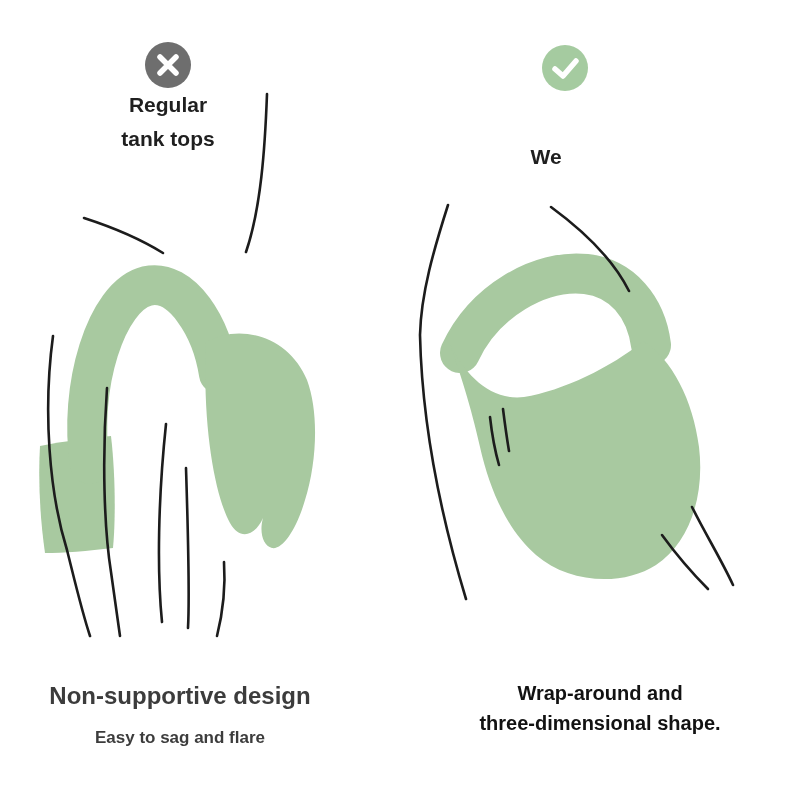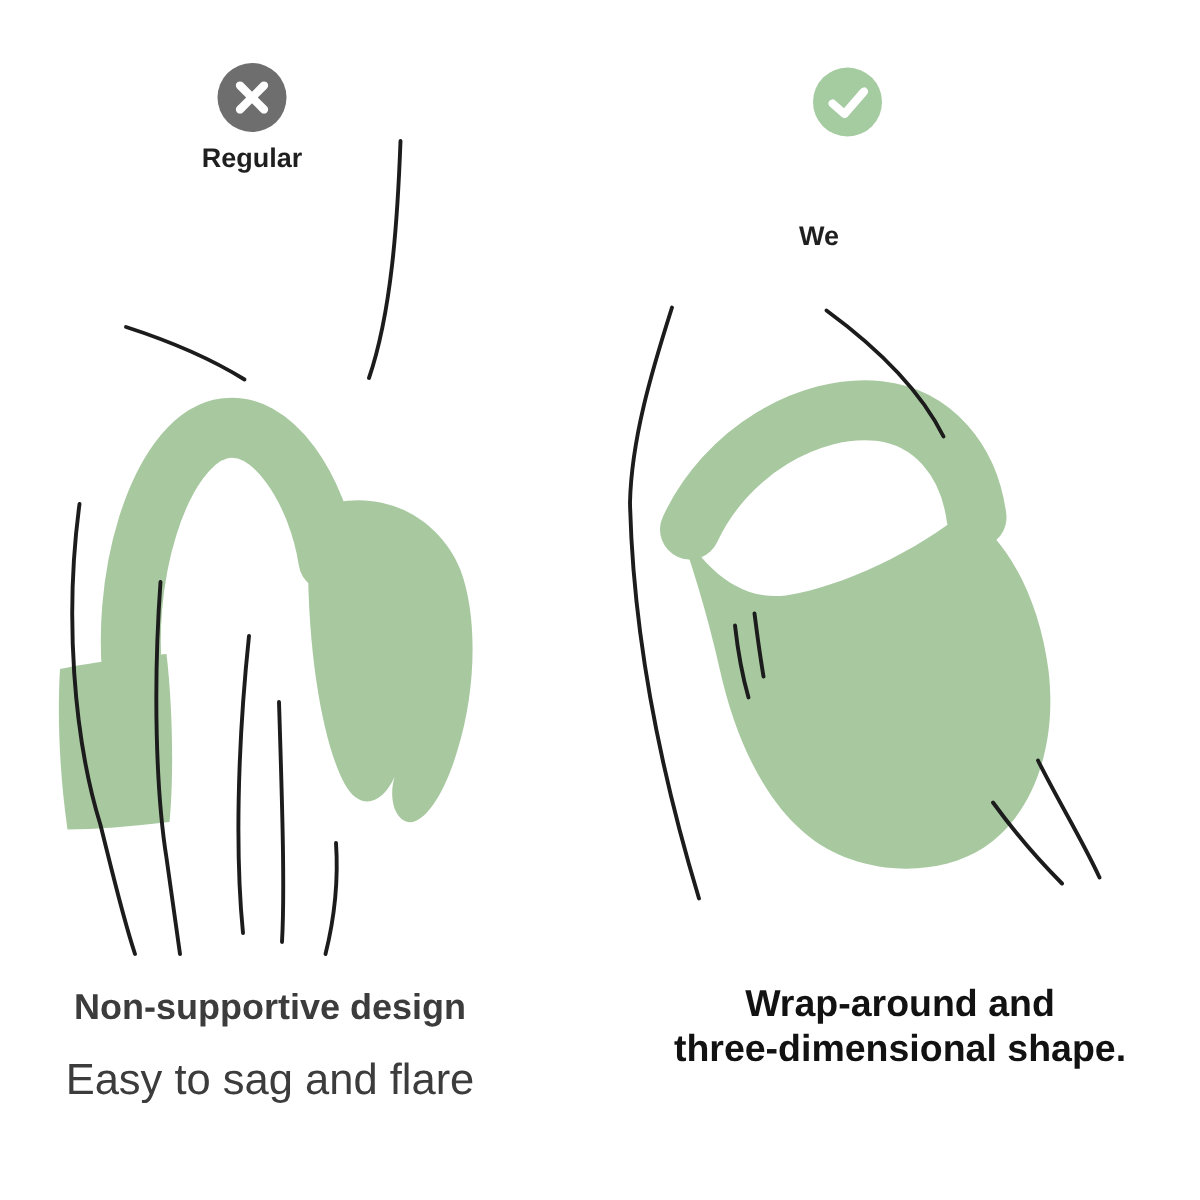--- a/index.html
+++ b/index.html
@@ -20,51 +20,52 @@
   }
   .icon-circle{
     position:absolute;width:46px;height:46px;border-radius:50%;
     display:flex;align-items:center;justify-content:center;
   }
   .x-circle{left:145px;top:42px;background:var(--icon-gray);}
   .check-circle{left:542px;top:45px;background:var(--icon-green);}
   .col-title{
     position:absolute;text-align:center;
     font-weight:bold;color:#1f1f1f;
-    font-size:18px;line-height:34px;
+    font-size:21px;line-height:34px;
   }
   .left-title{left:28px;top:88px;width:280px;}
   .right-title{left:456px;top:140px;width:180px;}
   .figure-svg{position:absolute;}
   .left-figure{left:20px;top:80px;width:360px;height:560px;}
   .right-figure{left:400px;top:195px;width:390px;height:450px;}
   .caption{
-    position:absolute;text-align:center;
+    position:absolute;text-align:center;margin-top:24px;
   }
   .left-caption-1{left:10px;top:658px;width:340px;font-size:24px;font-weight:600;color:var(--caption-gray);}
-  .left-caption-2{left:10px;top:704px;width:340px;font-size:29px;font-weight:400;color:var(--caption-gray);}
-  .right-caption{left:420px;top:654px;width:360px;font-size:25px;line-height:30px;font-weight:bold;color:#121212;}
+  .left-caption-2{left:10px;top:704px;width:340px;font-size:17px;font-weight:700;color:var(--caption-gray);}
+  .right-caption{left:420px;top:654px;width:360px;font-size:20px;line-height:30px;font-weight:bold;color:#121212;}
   .ink-line{stroke:var(--ink);stroke-width:2.6;fill:none;stroke-linecap:round;}
   .fill-green{fill:var(--figure-green);}
   .stroke-strap{stroke:var(--figure-green);fill:none;stroke-linecap:round;}
   .mark{stroke:#ffffff;stroke-width:5.5;fill:none;stroke-linecap:round;stroke-linejoin:round;}
 </style>
 </head>
 <body>
 
 <div class="page">
 
   <div class="icon-circle x-circle">
     <svg width="46" height="46" viewBox="0 0 46 46">
       <path class="mark" d="M15 15 L31 31 M31 15 L15 31"></path>
     </svg>
   </div>
 
   <div class="col-title left-title">
     <div>Regular</div>
+    <div>tank tops</div>
   </div>
 
   <svg class="figure-svg left-figure" viewBox="0 0 360 560">
 
     <path class="fill-green" d="M 20 366 C 44 361, 72 358, 91 356 C 95 390, 96 436, 93 468 C 68 471, 43 473, 25 473 C 20 438, 18 400, 20 366 Z"></path>
     <path class="stroke-strap" stroke-width="40" d="M 70 384 C 58 308, 86 216, 127 206 C 162 198, 192 248, 199 294"></path>
     <path class="fill-green" d="M 186 262 C 222 242, 270 258, 287 300 C 299 332, 297 382, 285 420 C 277 448, 263 470, 252 468 C 243 466, 239 452, 243 438 C 235 456, 220 461, 210 443 C 196 418, 182 350, 186 262 Z"></path>
 
     <path class="ink-line" d="M 247 14 C 245 68, 241 128, 226 172"></path>
     <path class="ink-line" d="M 64 138 C 95 148, 122 160, 143 173"></path>

